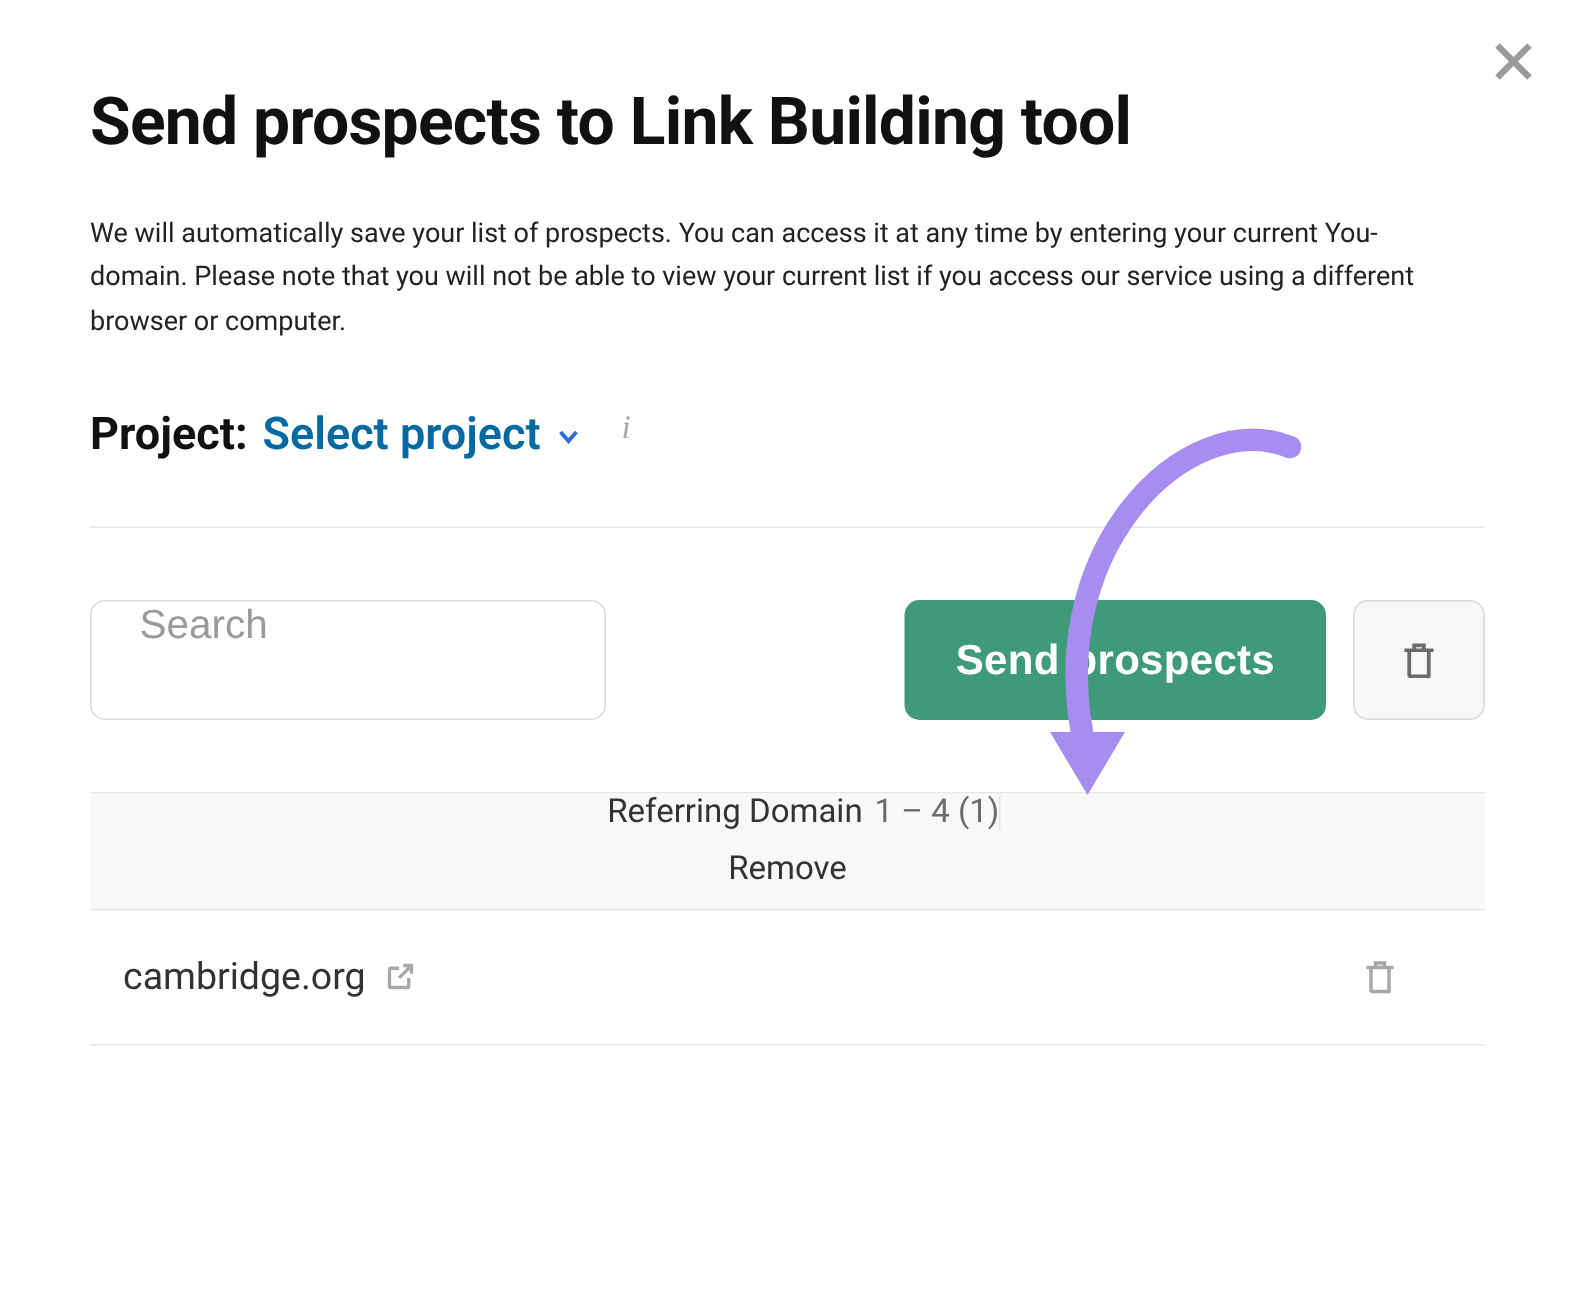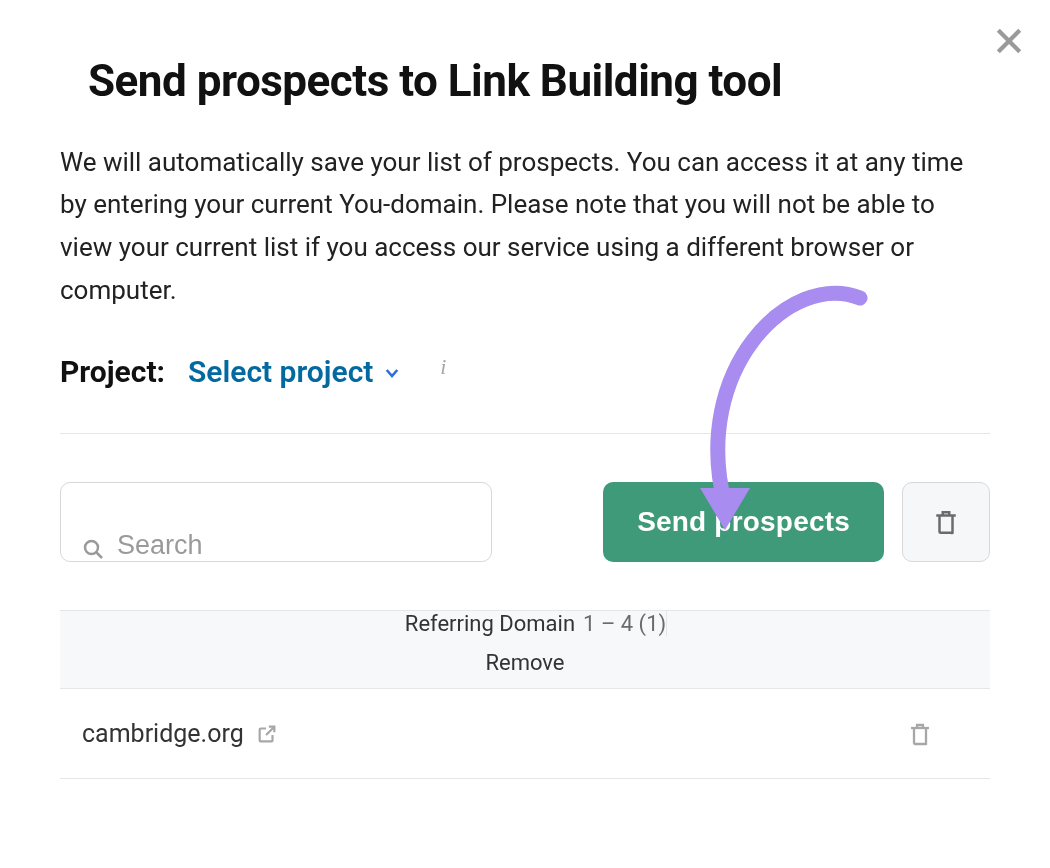--- a/index.html
+++ b/index.html
@@ -38,32 +38,31 @@
     stroke: #9a9a9a;
     stroke-width: 3.2;
   }
   h1.title {
     font-size: 44px;
     font-weight: 700;
     color: #111;
     letter-spacing: -0.5px;
     margin-bottom: 34px;
     line-height: 1.15;
-    margin-left: 28px;
   }
   p.description {
-    font-size: 26px;
+    font-size: 18px;
     line-height: 1.65;
     color: #222;
     margin-bottom: 42px;
     max-width: 910px;
   }
   .project-row {
     display: flex;
-    gap: 23px;
+    gap: 10px;
     font-size: 30px;
     font-weight: 700;
     margin-bottom: 44px;
   }
   .project-label {
     color: #111;
   }
   .project-select {
     display: inline-flex;
     align-items: center;
@@ -104,27 +103,27 @@
     background: #e6e6e6;
     margin: 0 0 48px 0;
   }
   .actions-row {
     display: flex;
     align-items: center;
     gap: 18px;
   }
   .search-wrap {
     display: flex;
-    align-items: flex-end;
+    align-items: flex-start;
     gap: 12px;
     border: 1.5px solid #d8d8d8;
     border-radius: 10px;
     height: 80px;
     padding: 0 20px;
-    width: 432px;
+    width: 344px;
     background: #fff;
   }
   .search-wrap svg {
     width: 24px;
     height: 24px;
     stroke: #9a9a9a;
     fill: none;
     stroke-width: 2.5;
   }
   .search-input {

